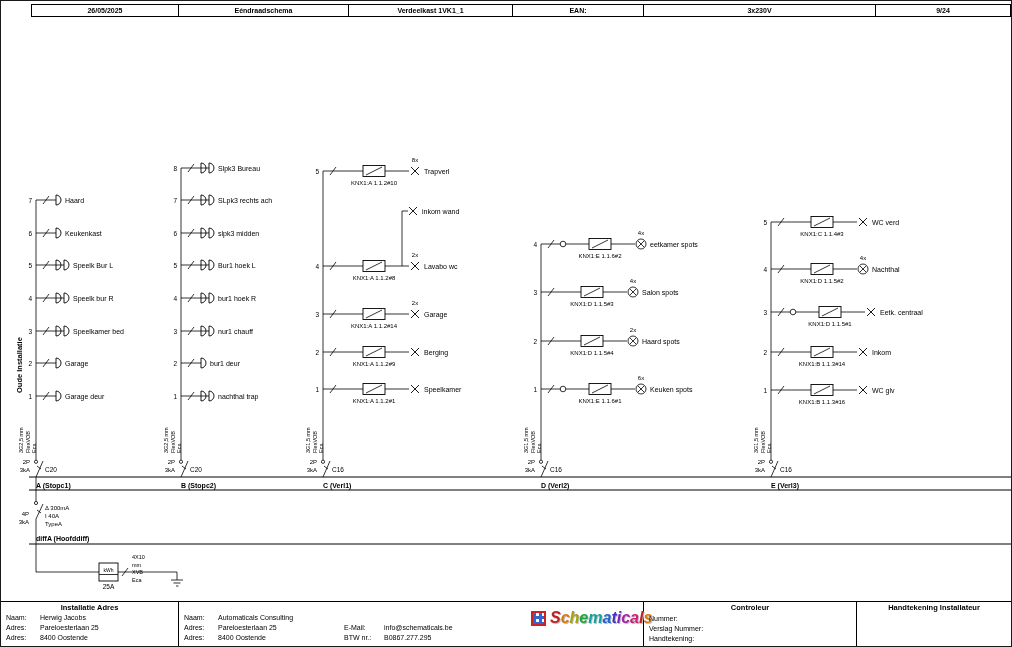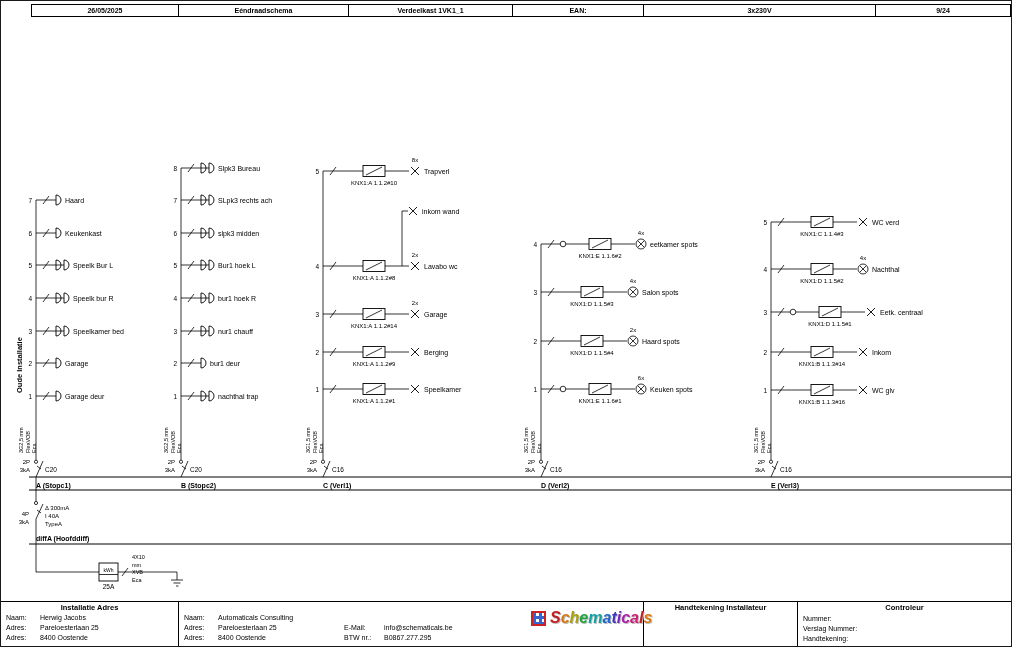--- a/index.html
+++ b/index.html
@@ -439,26 +439,26 @@
       </div>
       <div class="blockB">
         <div class="frow"><span class="flbl wide">E-Mail:</span><span>info@schematicals.be</span></div>
         <div class="frow"><span class="flbl wide">BTW nr.:</span><span>B0867.277.295</span></div>
       </div>
       <div class="logo">
         <div class="logo-icon"></div>
         <div class="logo-text" id="logo-text"><span style="color: rgb(194, 34, 34);">S</span><span style="color: rgb(217, 119, 17);">c</span><span style="color: rgb(168, 160, 17);">h</span><span style="color: rgb(34, 164, 68);">e</span><span style="color: rgb(17, 160, 160);">m</span><span style="color: rgb(34, 102, 204);">a</span><span style="color: rgb(68, 51, 187);">t</span><span style="color: rgb(119, 34, 187);">i</span><span style="color: rgb(170, 34, 170);">c</span><span style="color: rgb(204, 34, 119);">a</span><span style="color: rgb(194, 34, 34);">l</span><span style="color: rgb(217, 119, 17);">s</span></div>
       </div>
     </div>
-    <div class="fcol c3">
-      <div class="ftitle">Handtekening Installateur</div>
-    </div>
     <div class="fcol c4">
       <div class="ftitle">Controleur</div>
       <div class="c4rows">
         <div class="frow">Nummer:</div>
         <div class="frow">Verslag Nummer:</div>
         <div class="frow">Handtekening:</div>
       </div>
     </div>
+    <div class="fcol c3">
+      <div class="ftitle">Handtekening Installateur</div>
+    </div>
   </div>
 
 </div>
 
 </body></html>

